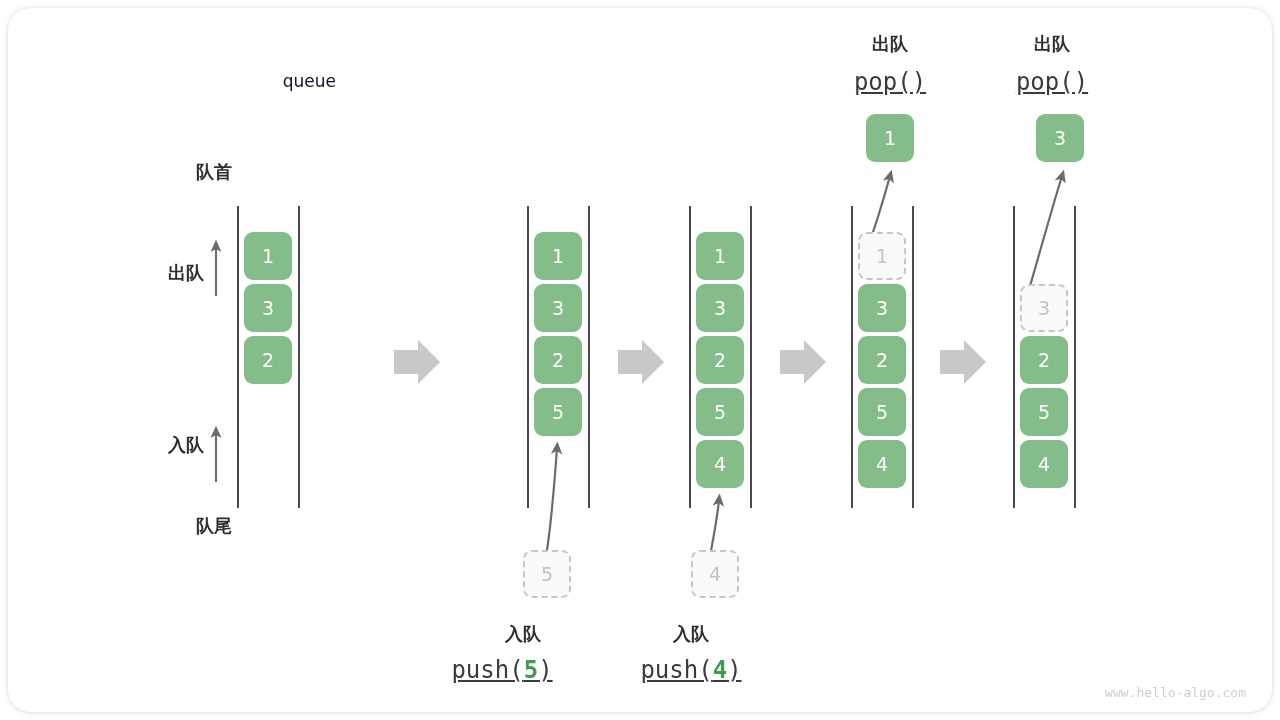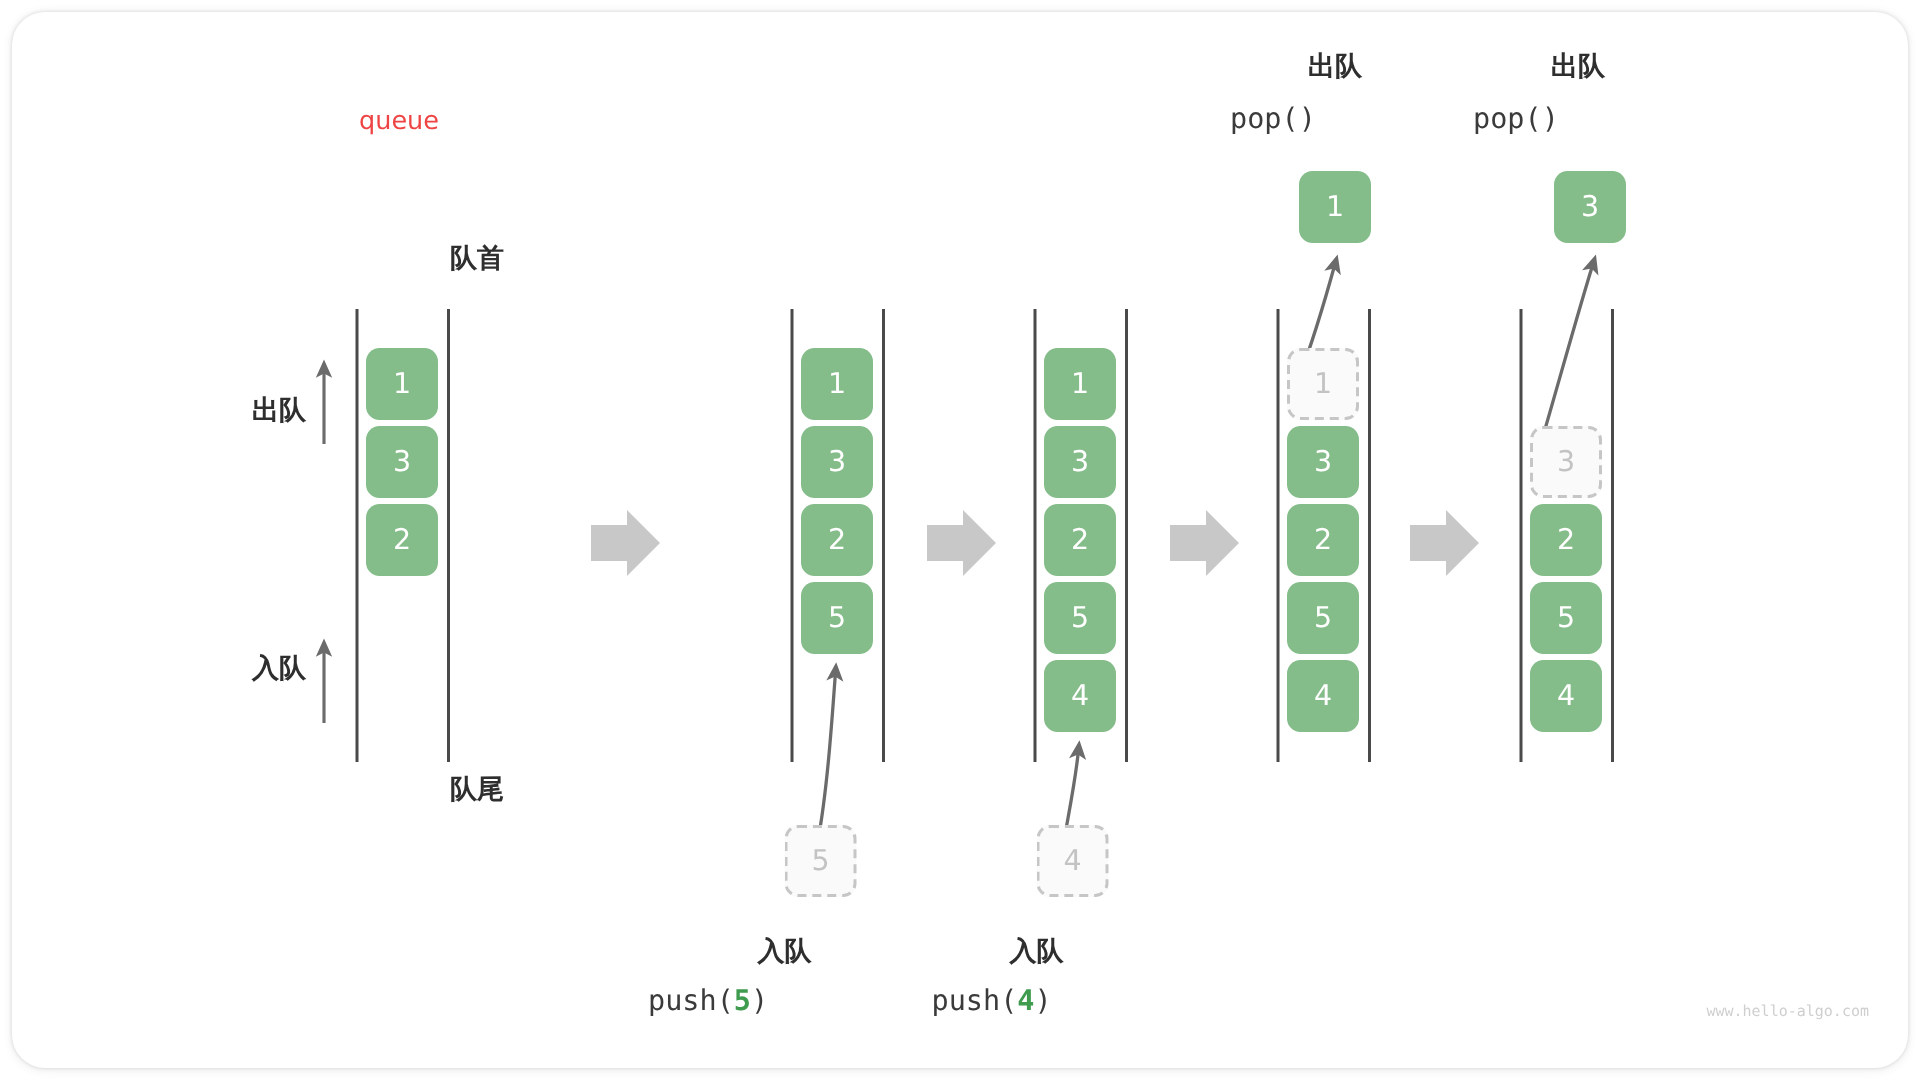--- a/index.html
+++ b/index.html
@@ -39,54 +39,56 @@
     position: absolute;
     font-size: 22px;
     font-weight: bold;
     color: #3f9c4e;
     text-align: center;
     white-space: nowrap;
   }
   .title-en {
     position: absolute;
     font-size: 17px;
-    text-align: center;
-    white-space: nowrap;
-    color: #ef4444;
+    text-align: right;
+    white-space: nowrap;
+    color: #0f172a;
   }
   .side-label {
     position: absolute;
     font-size: 18px;
     font-weight: bold;
     color: #2e2e2e;
     white-space: nowrap;
-    text-align: right;
+    text-align: left;
   }
   .op-cn {
     position: absolute;
     font-size: 18px;
     font-weight: bold;
     color: #2e2e2e;
     white-space: nowrap;
     text-align: center;
   }
   .op-code {
     position: absolute;
-    font-size: 19px;
-    white-space: nowrap;
+    font-size: 24px;
+    white-space: nowrap;
+    text-align: center;
     color: #3b3b3b;
     font-family: "DejaVu Sans Mono", "Liberation Mono", monospace;
+    text-decoration: underline;
   }
   .op-code .arg { color: #3f9c4e; font-weight: bold; }
 
   .watermark {
     position: absolute;
     right: 34px;
-    bottom: 40px;
-    font-size: 10px;
+    bottom: 20px;
+    font-size: 13px;
     color: #cfcfcf;
     font-family: "DejaVu Sans Mono", "Liberation Mono", monospace;
     white-space: nowrap;
   }
 
   
   .rail {
     position: absolute;
     width: 1.6px;
     background: #4a4a4a;

